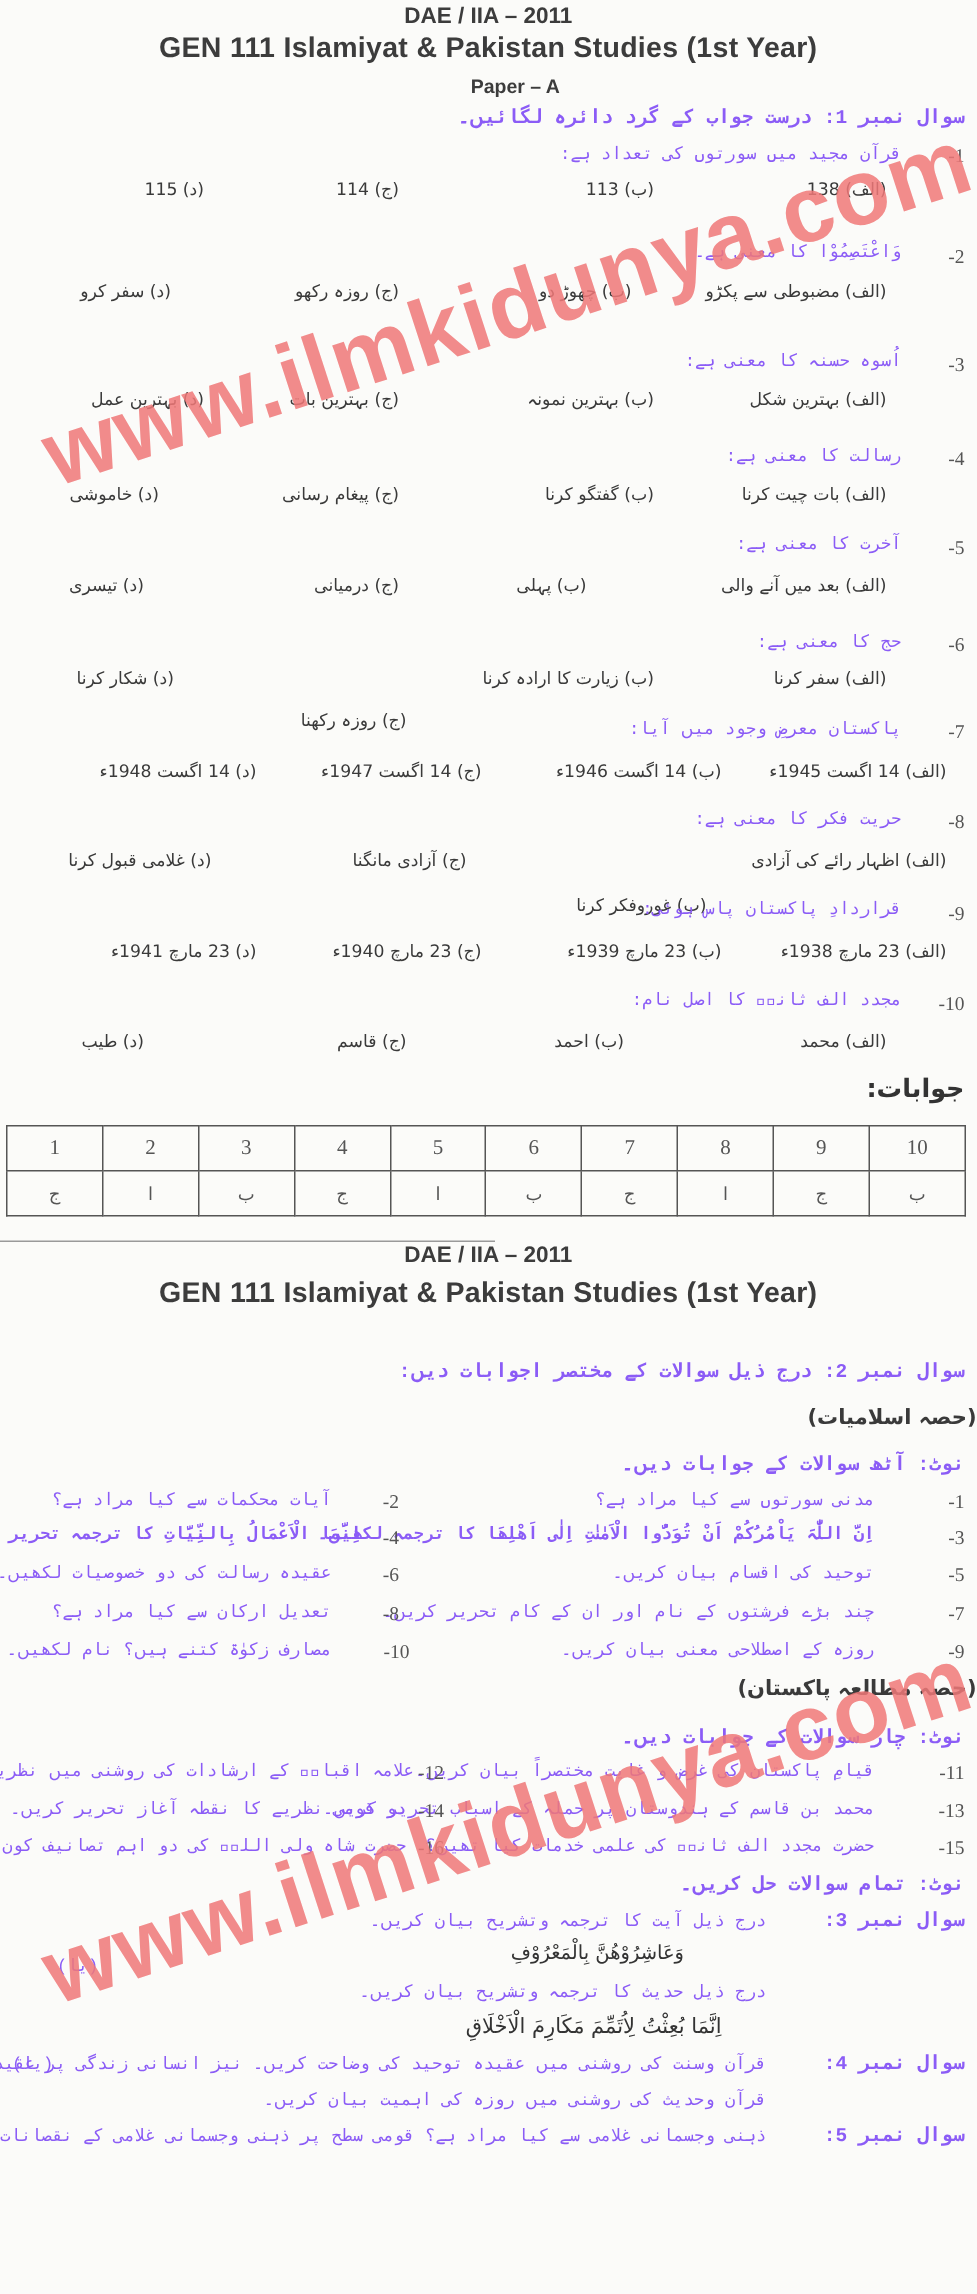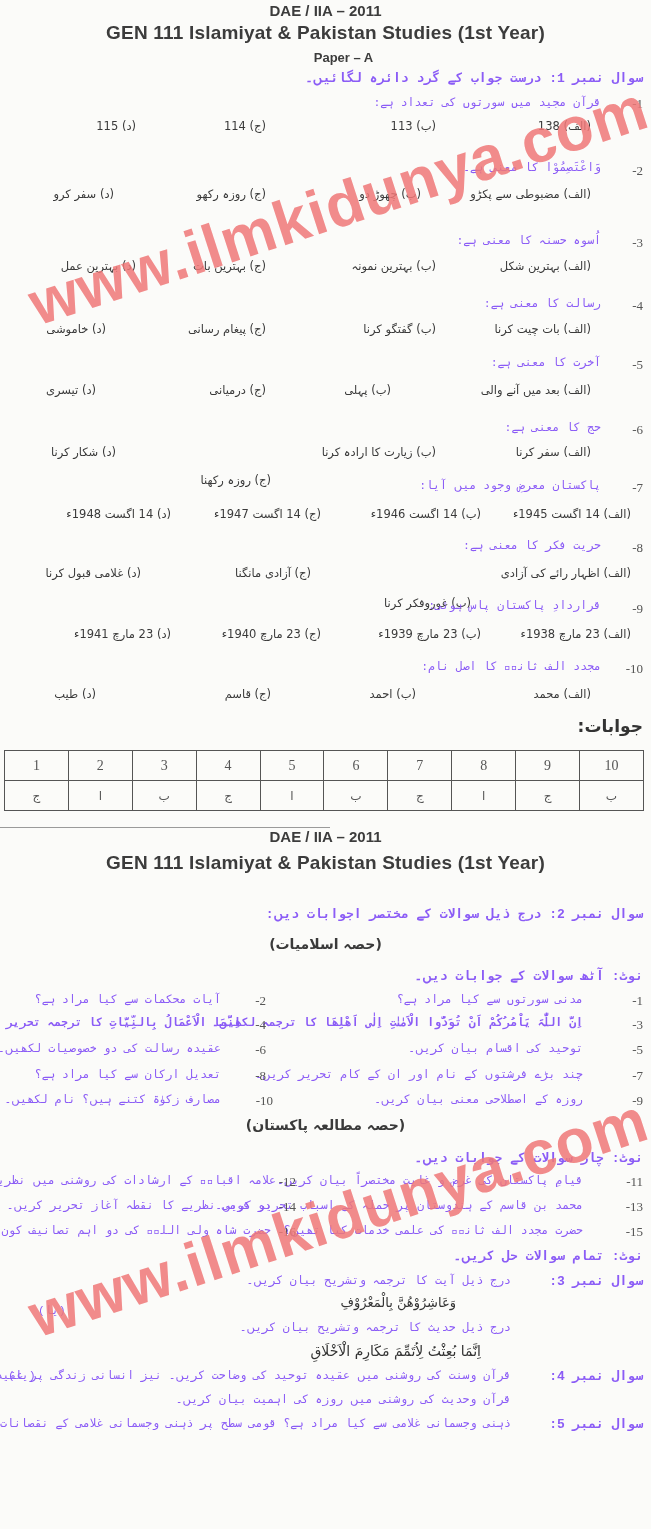--- a/index.html
+++ b/index.html
@@ -12,21 +12,21 @@
     .h-dae { font-size: 15px; }
     .h-gen { font-size: 19px; letter-spacing: 0.2px; }
     .h-paper { font-size: 13px; }
 
     .urdu { position: absolute; direction: rtl; unicode-bidi: embed;
       font-family: Liberation Mono, monospace; font-size: 11.5px; color: #8b5cf6; white-space: nowrap; }
     .qnum { position: absolute; font-family: "Liberation Serif", serif; font-size: 13px; color: #555; white-space: nowrap; }
     .opt { position: absolute; direction: rtl; unicode-bidi: embed; font-family: "DejaVu Sans", sans-serif;
       font-size: 11.5px; color: #3a3a3a; white-space: nowrap; }
     .bold-urdu { font-weight: bold; font-size: 13px; }
-    .section-title { position: absolute; left: 0; width: 651px; text-align: center; direction: rtl;
+    .section-title { position: absolute; left: 0; width: 651px; text-align: right; direction: rtl;
       font-family: "DejaVu Sans", sans-serif; font-weight: bold; font-size: 14px; color: #3a3a3a; }
     .ans-title { position: absolute; right: 8px; top: 716px; direction: rtl;
       font-family: "DejaVu Sans", sans-serif; font-weight: bold; font-size: 17px; color: #333; }
 
     table.answers { position: absolute; left: 4px; top: 750px; width: 640px; border-collapse: collapse; }
     table.answers td { border: 1px solid #555; height: 30px; text-align: center;
       font-family: "Liberation Serif", serif; font-size: 14px; color: #555; width: 64px; }
     table.answers tr.ans-row td { font-family: "DejaVu Sans", sans-serif; font-size: 12px; }
 
     .rule { position: absolute; left: 0; top: 827px; width: 330px; height: 1px; background: #9a9a9a; }

